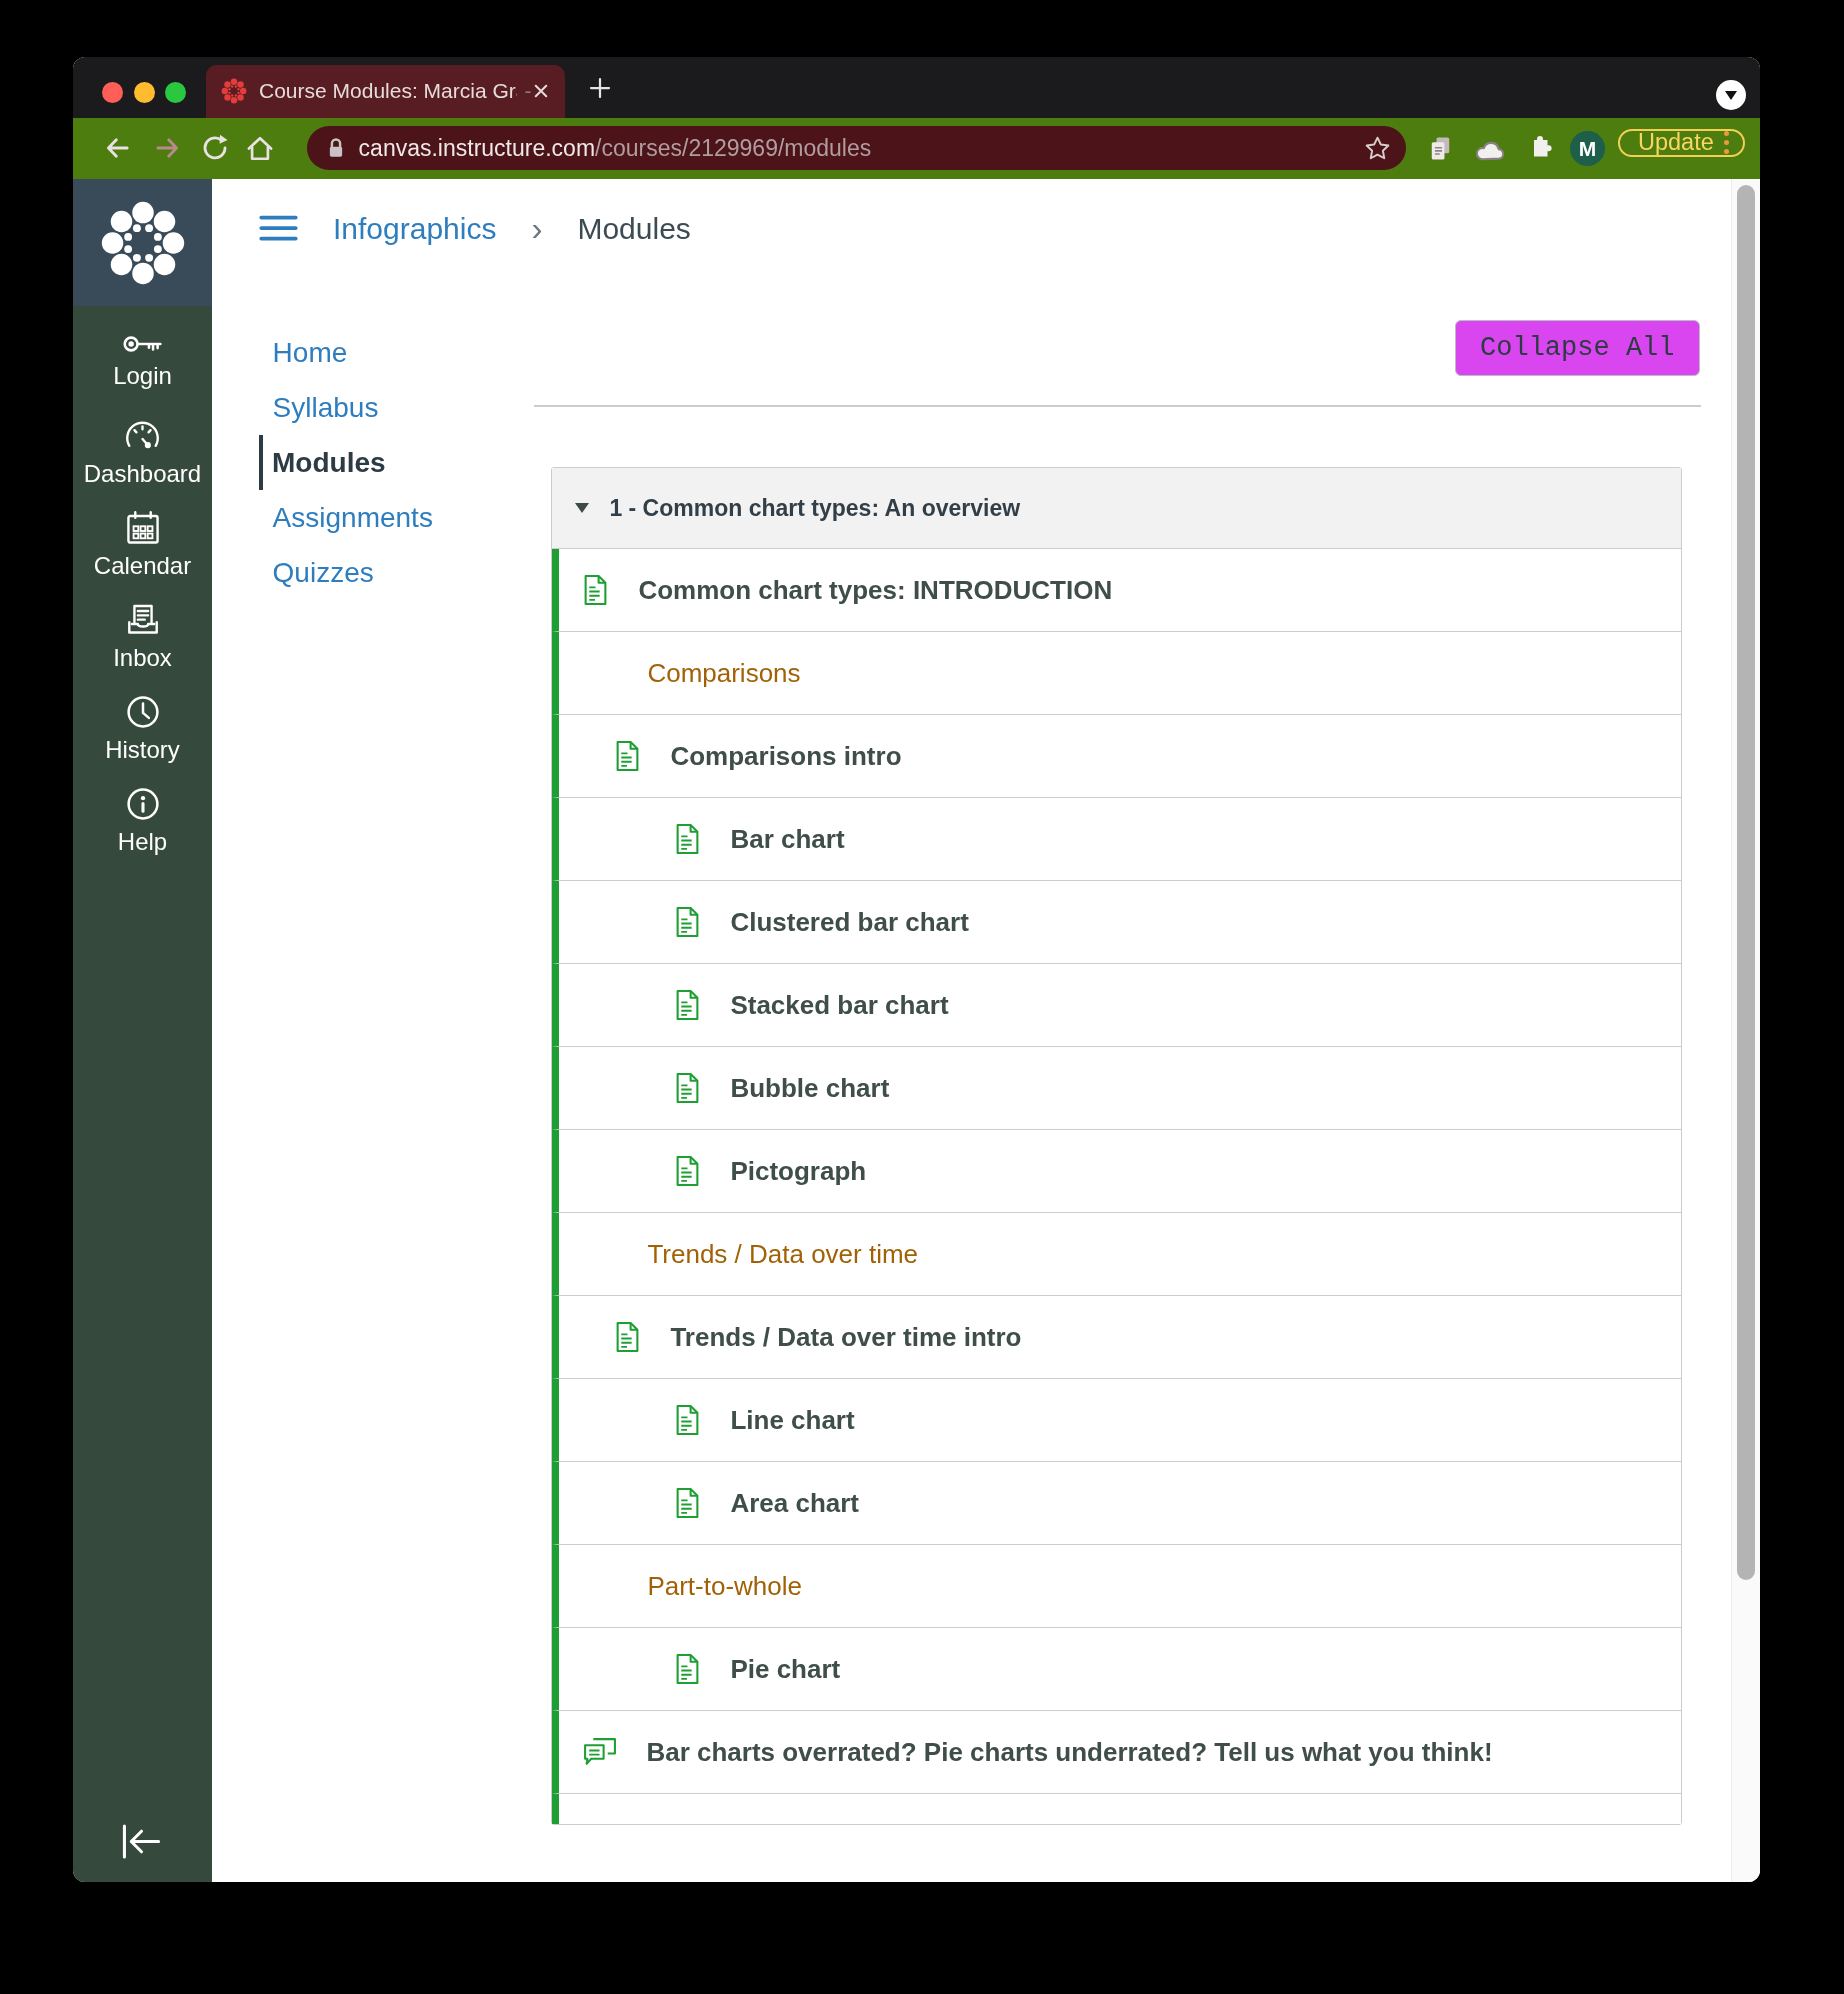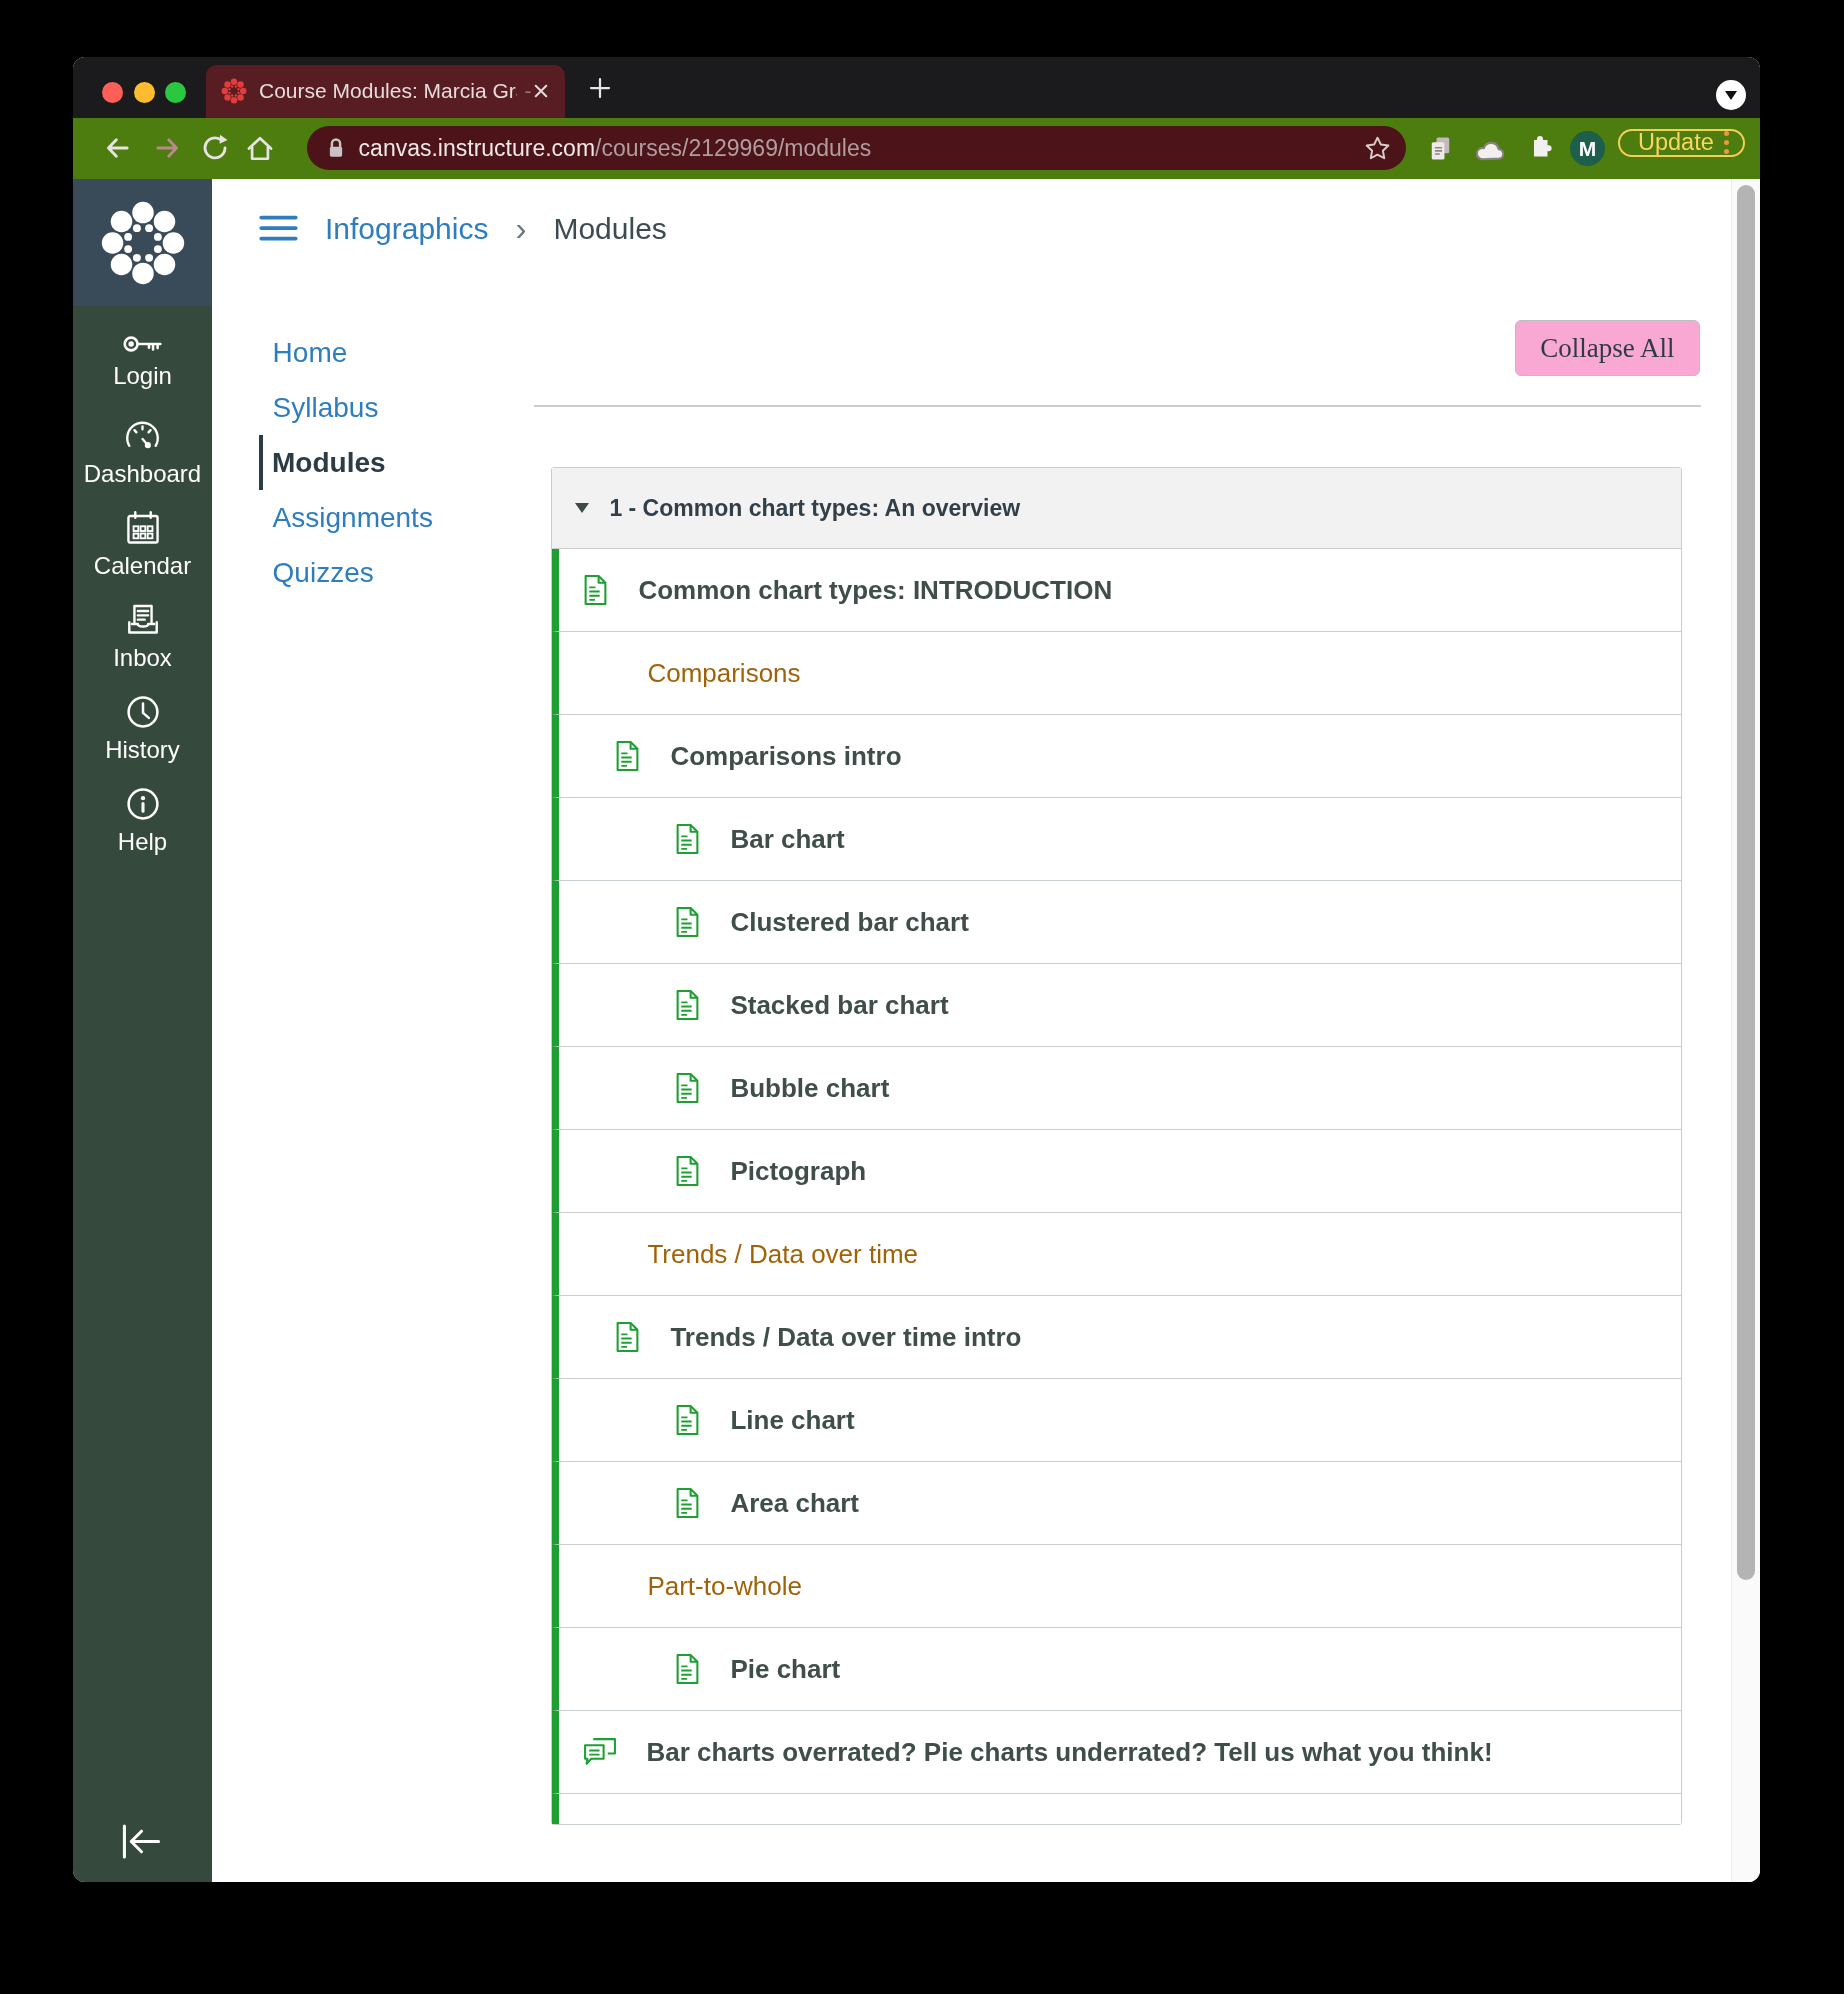--- a/index.html
+++ b/index.html
@@ -39,31 +39,31 @@
   .content{display:flex;height:1703px;}
   .gnav{position:relative;width:139px;background:#35493c;flex:0 0 auto;}
   .logo-box{height:127px;background:#394b58;display:flex;align-items:center;justify-content:center;}
   .gnav-items{margin-top:9px;}
   .gnav-item{height:92px;display:flex;flex-direction:column;align-items:center;justify-content:center;gap:6px;}
   .gicon{display:flex;}
   .glabel{color:#fff;font-size:24px;}
   .gnav-collapse{position:absolute;left:44px;bottom:20px;display:flex;}
 
   .main{position:relative;flex:1;background:#fff;}
-  .crumbs{position:absolute;left:47px;top:33px;display:flex;align-items:center;gap:27px;text-align:right;}
+  .crumbs{position:absolute;left:47px;top:33px;display:flex;align-items:center;gap:35px;text-align:right;}
   .crumb-course{font-size:30px;color:#2d7dbf;text-decoration:none;}
   .crumb-sep{font-size:33px;color:#6b7780;line-height:30px;}
   .crumb-current{font-size:30px;color:#3c4a52;}
 
   .course-nav{position:absolute;left:47px;top:146px;width:258px;}
   .cnav-item{display:flex;align-items:center;height:55px;font-size:28px;color:#2d7dbf;text-decoration:none;padding-left:13.6px;}
   .cnav-item.active{color:#2d3b45;font-weight:700;border-left:4.5px solid #2d3b45;padding-left:9px;}
 
   .col{position:absolute;left:322px;top:0;width:1167px;}
-  .collapse-all{position:absolute;right:1.5px;top:141px;height:56px;padding:0 24px;font-size:27px;color:#2d3b45;background:#f9a8d4;border:1.5px solid #b9bfc3;border-radius:6px;font-family:Liberation Serif, serif;}
+  .collapse-all{position:absolute;right:1.5px;top:141px;height:56px;padding:0 24px;font-size:27px;color:#2d3b45;background:#d946ef;border:1.5px solid #b9bfc3;border-radius:6px;font-family:Liberation Mono, monospace;}
   .divider{position:absolute;left:0;top:226px;width:100%;height:1.5px;background:#c7cdd1;}
   .module{position:absolute;left:17.4px;top:288px;width:1131px;border:1.5px solid #c7cdd1;border-radius:3px;background:#fff;box-sizing:border-box;}
   .mod-header{height:80px;background:#f2f2f2;border-bottom:1.5px solid #c7cdd1;display:flex;align-items:center;padding-left:23px;gap:20px;}
   .mod-tri{width:0;height:0;border-left:7.6px solid transparent;border-right:7.6px solid transparent;border-top:10px solid #3f4a44;}
   .mod-title{font-size:23px;font-weight:700;color:#323f48;}
   .mrow{height:83px;border-left:7.6px solid #1f9f33;border-bottom:1.5px solid #c9ced3;display:flex;align-items:center;box-sizing:border-box;background:#fff;}
   .mrow.ind0{padding-left:23px;}
   .mrow.ind1{padding-left:55px;}
   .mrow.ind2{padding-left:115px;}
   .mrow.sub{padding-left:44px;}

